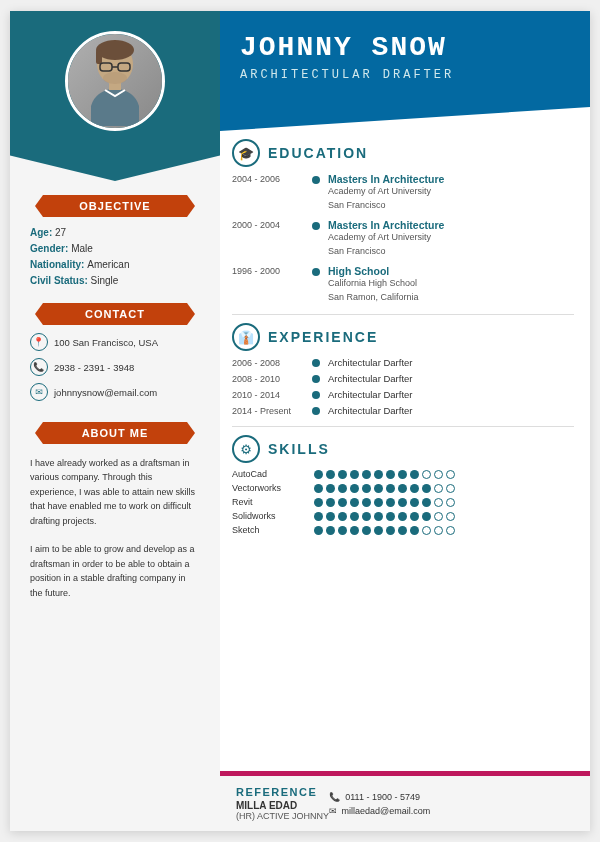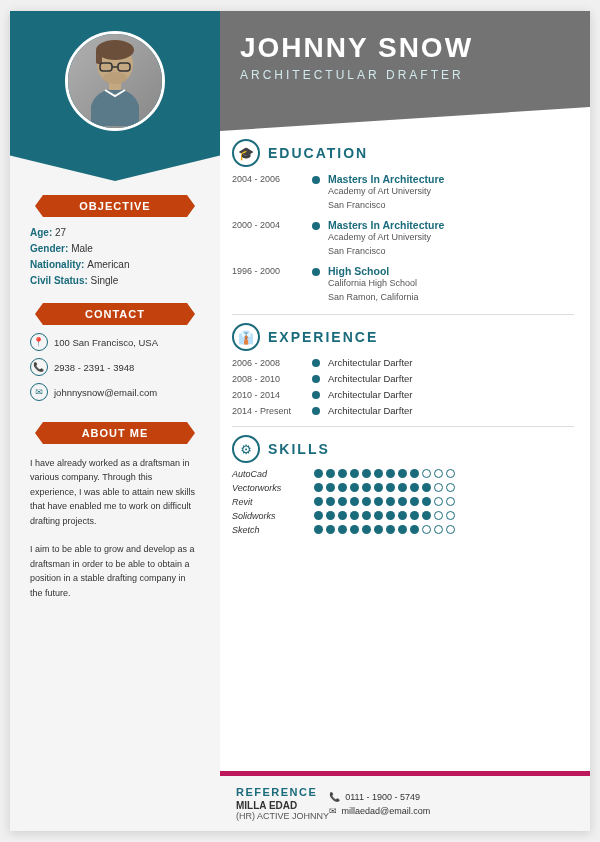--- a/index.html
+++ b/index.html
@@ -113,24 +113,25 @@
       margin-top: 4px;
     }
 
     
     .main {
       flex: 1;
       display: flex;
       flex-direction: column;
     }
     .main-header {
-      background: #737373;
+      background: #0369a1;
       padding: 22px 20px 18px 20px;
       clip-path: polygon(0 0, 100% 0, 100% 80%, 0 100%);
       height: 120px;
+      font-family: Liberation Mono, monospace;
     }
     .main-header h1 {
       color: #fff;
       font-size: 28px;
       font-weight: 900;
       letter-spacing: 2px;
       line-height: 1.1;
     }
     .main-header h2 {
       color: #d0e8ec;
@@ -229,22 +230,22 @@
       color: #333;
     }
     .skills-grid {
       display: flex;
       flex-direction: column;
       gap: 4px;
       margin-top: 2px;
     }
     .skill-row {
       display: flex;
+      align-items: center;
       gap: 20px;
-      font-style: italic;
     }
     .skill-name {
       font-size: 9px;
       color: #333;
       min-width: 62px;
     }
     .skill-dots {
       display: flex;
       gap: 3px;
     }

